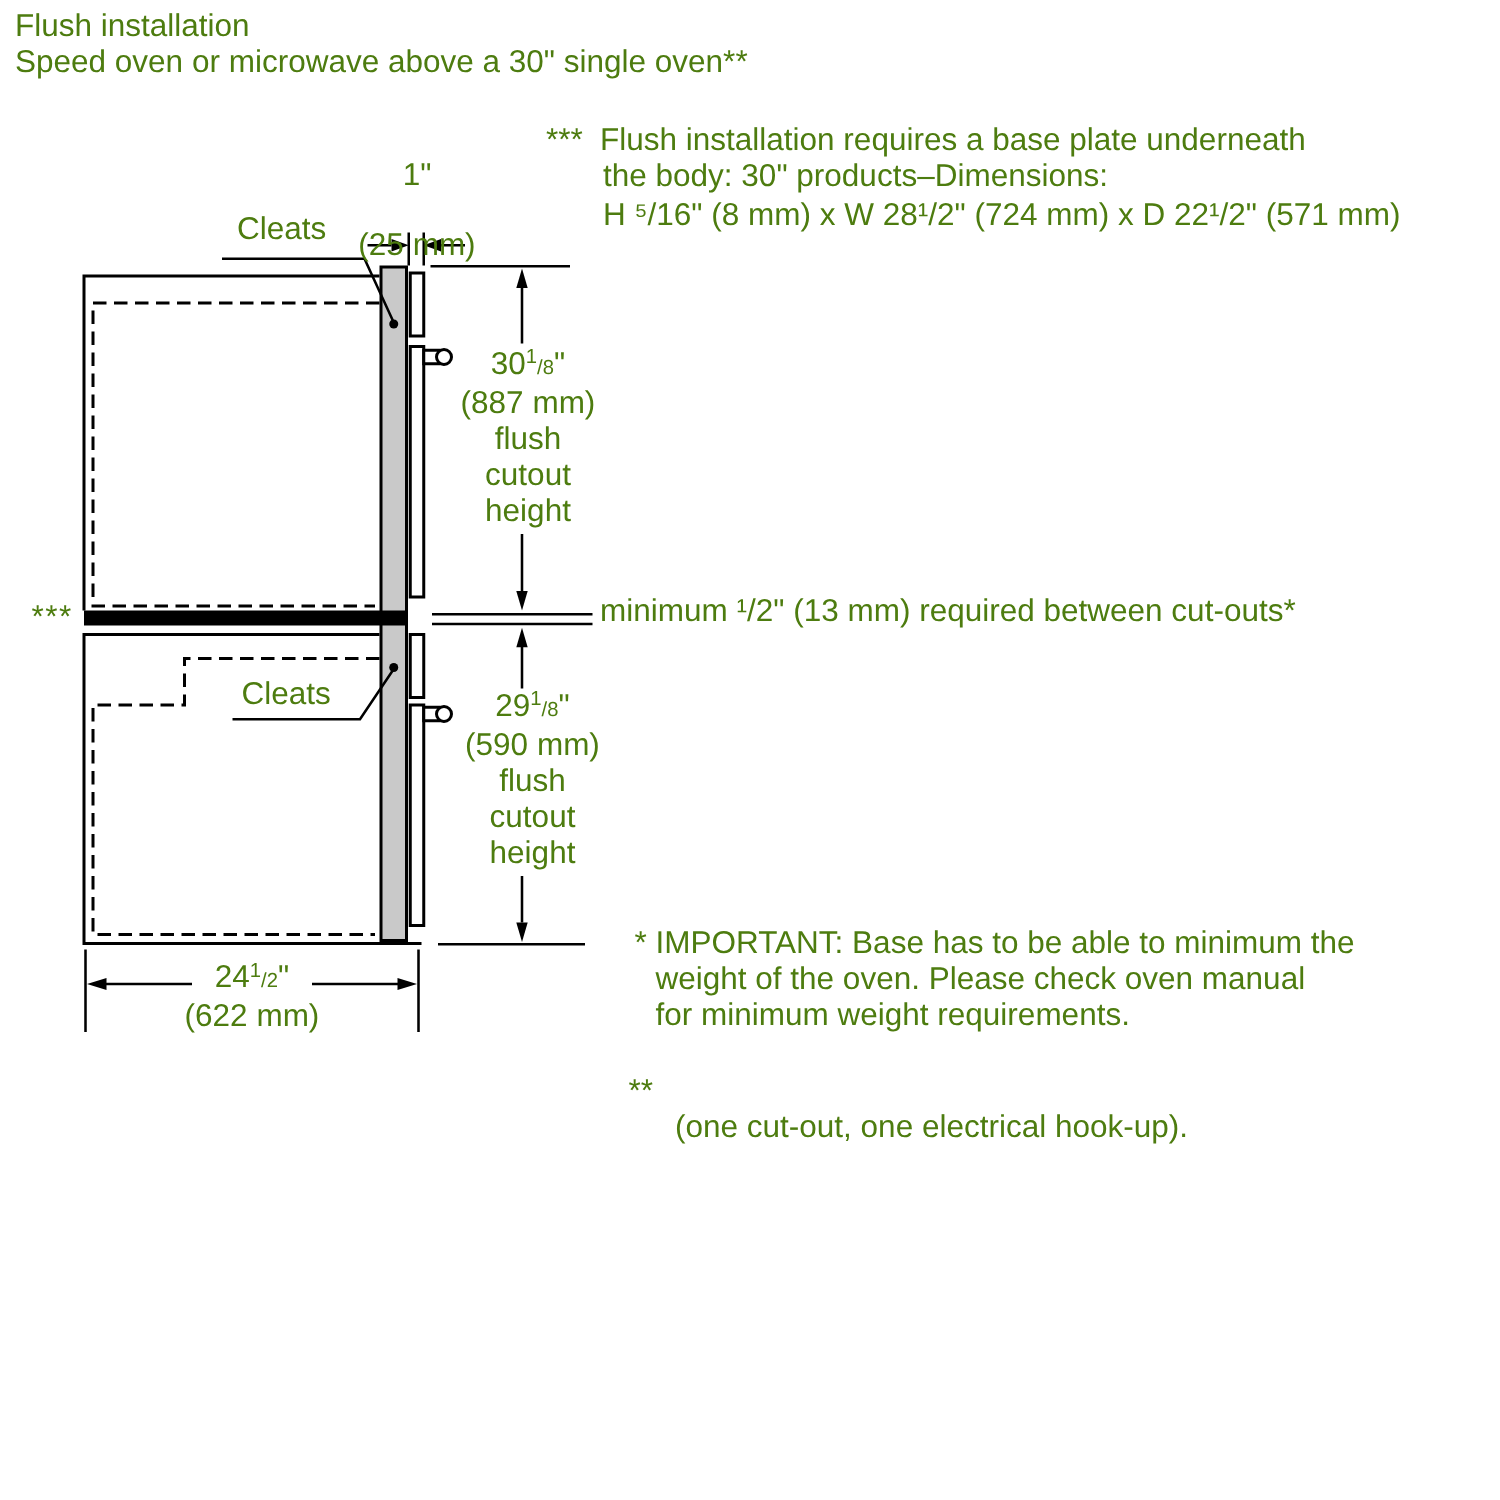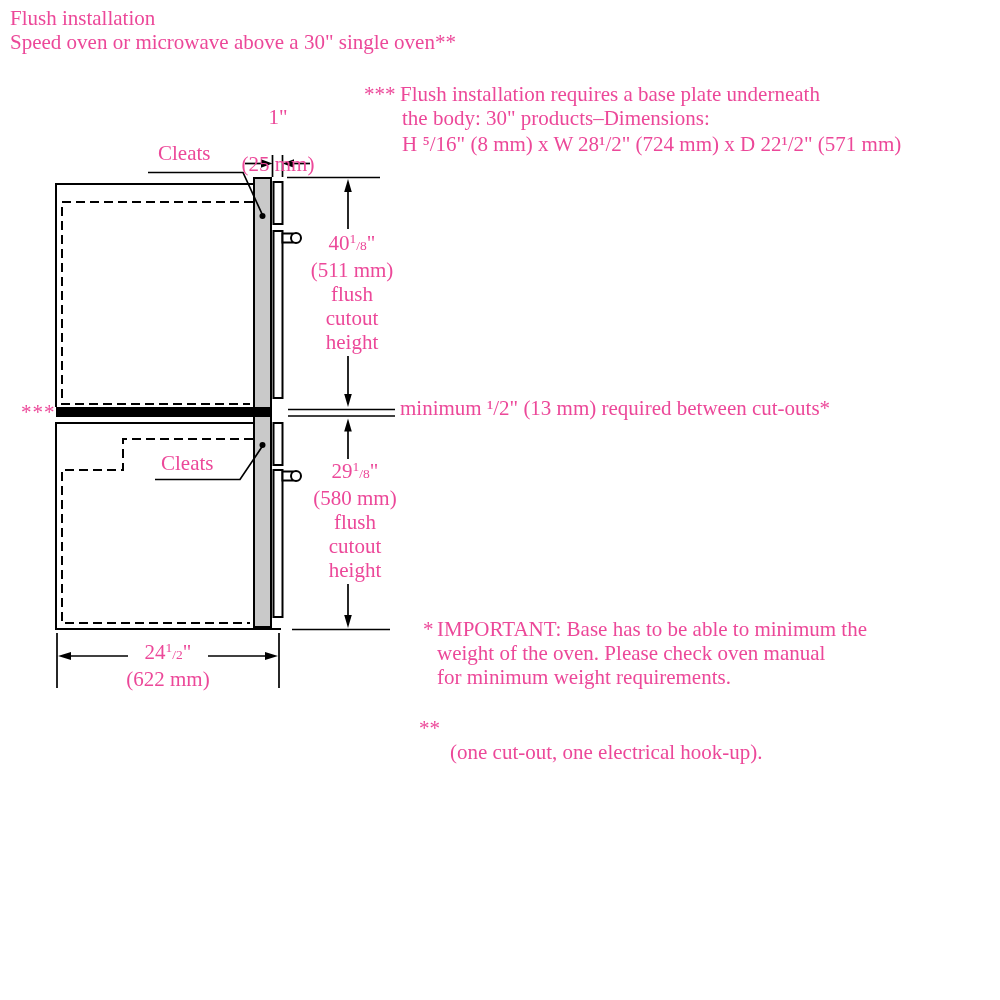--- a/index.html
+++ b/index.html
@@ -1,18 +1,18 @@
 <!DOCTYPE html>
 <html><head>
 <meta charset="utf-8">
 <style>
   html,body{margin:0;padding:0;background:#fff;}
   .canvas{
     position:relative;width:1000px;height:888px;background:#ffffff;
-    font-family:Liberation Serif, serif;color:#ec4899;overflow:hidden;
+    font-family:Liberation Sans, sans-serif;color:#4d7c0f;overflow:hidden;
   }
   .txt{position:absolute;font-size:21px;line-height:24px;white-space:nowrap;}
   .ctr{text-align:center;white-space:normal;}
   .dimblock div{white-space:nowrap;}
   .frac-sup{font-size:13.5px;position:relative;top:-7px;}
   .frac-den{font-size:13.5px;}
   svg{position:absolute;left:0;top:0;}
 </style>
 </head>
 <body>
@@ -120,30 +120,30 @@
 
 
   <div class="txt" style="left:158px;top:141px;">Cleats</div>
   <div class="txt" style="left:161px;top:451px;">Cleats</div>
   <div class="txt" style="left:21px;top:400px;letter-spacing:1px;">***</div>
 
   <div class="txt ctr" style="left:238px;top:105px;width:80px;">1"</div>
   <div class="txt ctr" style="left:228px;top:128px;width:100px;margin-top:24px;">(25 mm)</div>
 
   <div class="txt ctr dimblock" style="left:272px;top:231px;width:160px;">
-    <div><span>40</span><span class="frac-sup">1</span><span class="frac-den">/8</span><span>"</span></div>
-    <div>(511 mm)</div>
+    <div><span>30</span><span class="frac-sup">1</span><span class="frac-den">/8</span><span>"</span></div>
+    <div>(887 mm)</div>
     <div>flush</div>
     <div>cutout</div>
     <div>height</div>
   </div>
 
   <div class="txt ctr dimblock" style="left:275px;top:459px;width:160px;">
     <div><span>29</span><span class="frac-sup">1</span><span class="frac-den">/8</span><span>"</span></div>
-    <div>(580 mm)</div>
+    <div>(590 mm)</div>
     <div>flush</div>
     <div>cutout</div>
     <div>height</div>
   </div>
 
   <div class="txt ctr dimblock" style="left:88px;top:640px;width:160px;">
     <div><span>24</span><span class="frac-sup">1</span><span class="frac-den">/2</span><span>"</span></div>
     <div>(622 mm)</div>
   </div>
 

